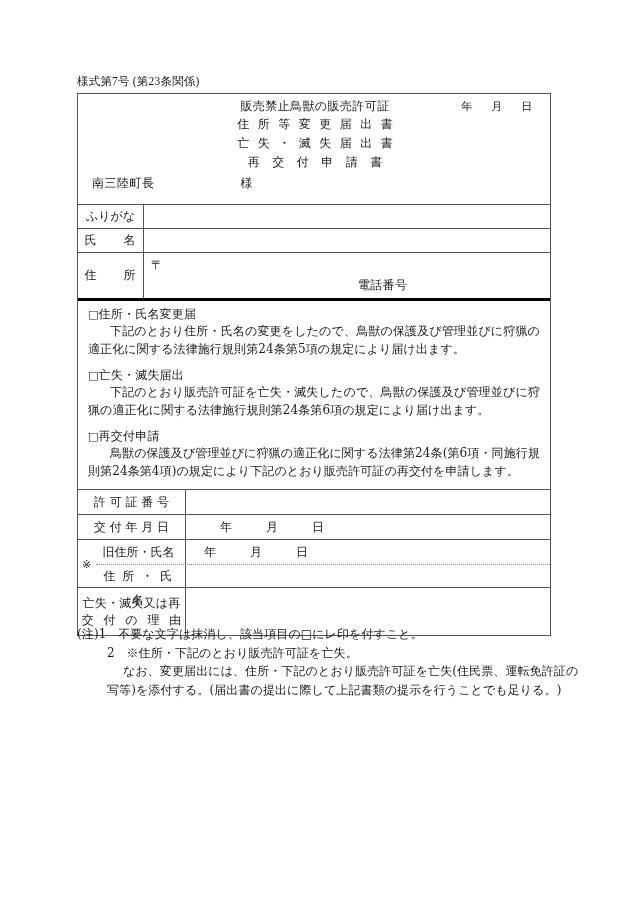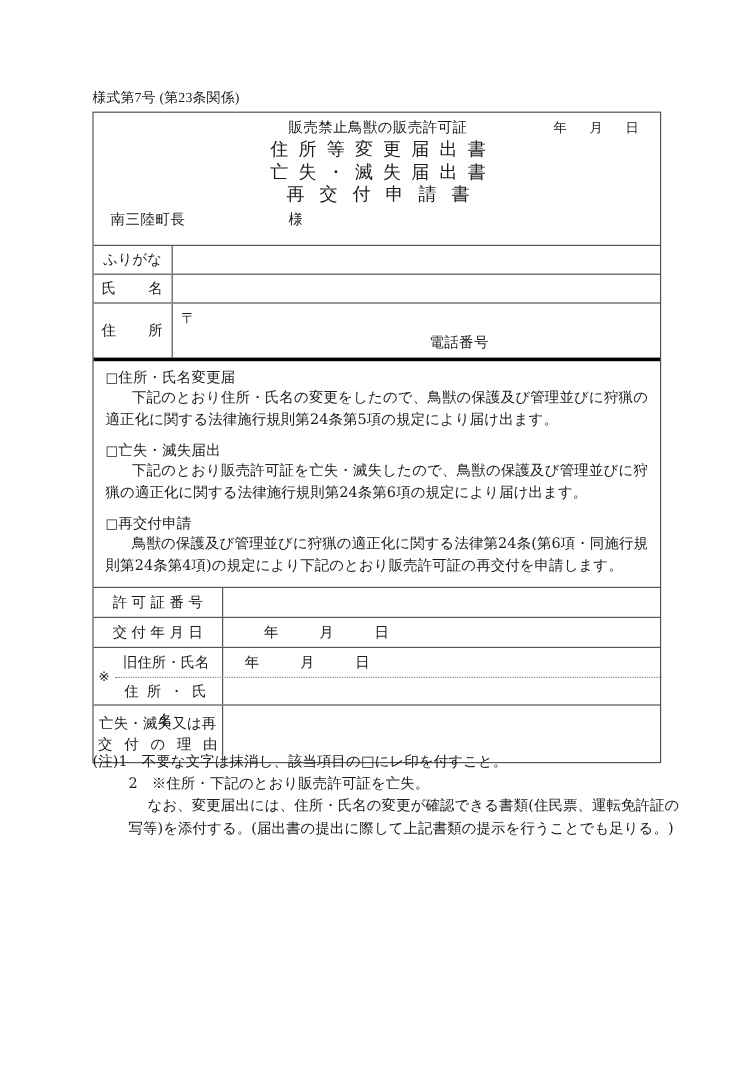--- a/index.html
+++ b/index.html
@@ -66,21 +66,21 @@
     width: 474px;
     text-align: center;
   }
   .title-main {
     font-size: 12px;
     line-height: 17px;
     letter-spacing: 0.4px;
     white-space: nowrap;
   }
   .title-sub {
-    font-size: 15px;
+    font-size: 12px;
     line-height: 19px;
     letter-spacing: 8.5px;
     padding-left: 8.5px;
     white-space: nowrap;
   }
   .title-sub.wide {
     letter-spacing: 12.5px;
     padding-left: 12.5px;
   }
 
@@ -365,18 +365,18 @@
       </div>
     </div>
 
   </div>
 
   <div class="notes">
     <div class="note-line"><span>(注)</span><span>1</span>&nbsp;&nbsp;&nbsp;<span>不要な文字は抹消し、該当項目の□にレ印を付すこと。</span></div>
 
     <div class="note-line note-indent-1"><span>2</span>&nbsp;&nbsp;&nbsp;<span>※住所・下記のとおり販売許可証を亡失。</span></div>
 
-    <div class="note-line note-indent-2">なお、変更届出には、住所・氏名の変更が確認できる書類(住民票、運転免許証の</div>
+    <div class="note-line note-indent-2">なお、変更届出には、住所・下記のとおり販売許可証を亡失(住民票、運転免許証の</div>
 
     <div class="note-line note-indent-3">写等)を添付する。(届出書の提出に際して上記書類の提示を行うことでも足りる。)</div>
   </div>
 
 </div>
 
 </body></html>

